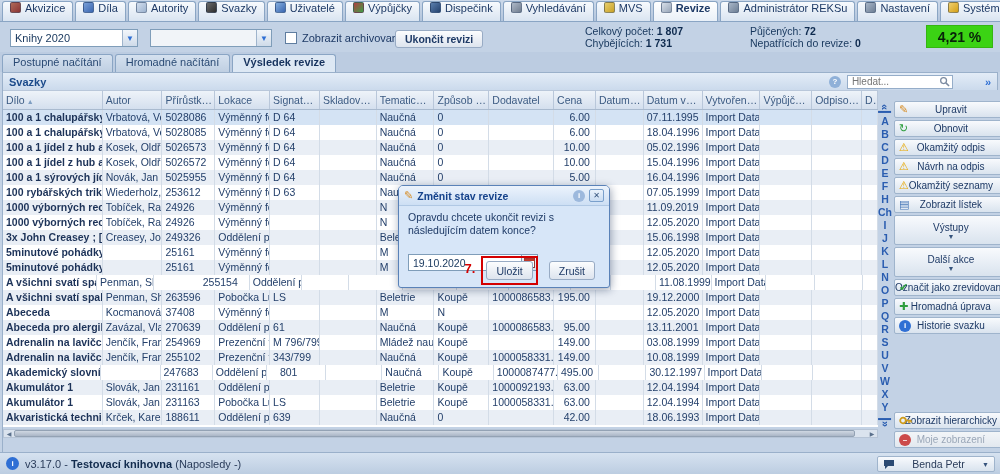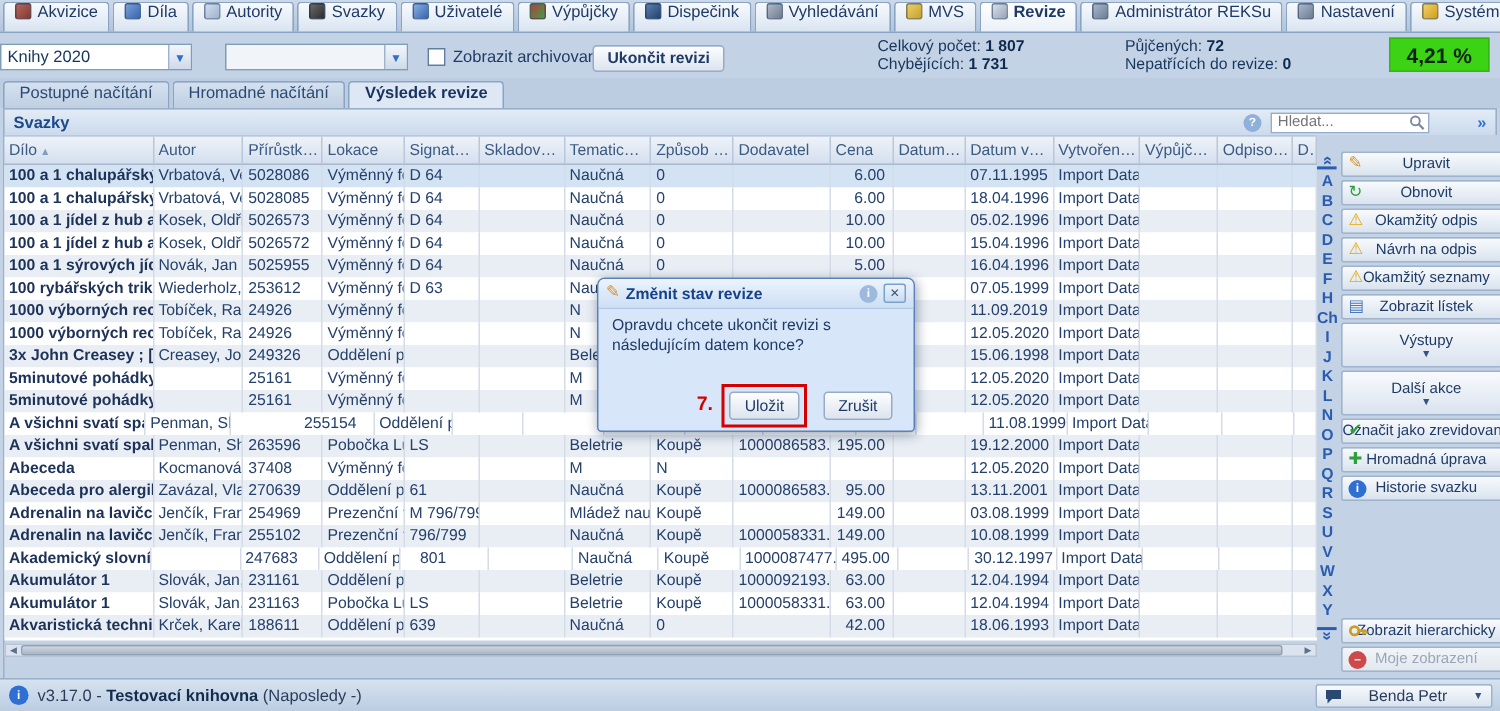--- a/index.html
+++ b/index.html
@@ -19,21 +19,21 @@
   .ic.badge { width:12px; height:12px; border-radius:50%; color:#fff; font-size:8px; font-weight:bold; }
 
   
   .toolbar { position:relative; height:30px; background:#c3d2e5; }
   .select { position:absolute; top:7px; height:18px; background:#fff; border:1px solid #7f9db9;
             display:flex; align-items:center; }
   .select .val { flex:1; padding-left:4px; color:#16365c; }
   .select .arrow { width:15px; height:100%; border-left:1px solid #9fb4cc;
                    background:linear-gradient(#f2f6fb,#cfdbe9); display:flex; align-items:center;
                    justify-content:center; color:#2f6fd4; font-size:8px; }
-  #select1 { left:0; width:128px; }
+  #select1 { left:10px; width:128px; }
   #select2 { left:150px; width:122px; background:#f1f4f8; }
   .cbxwrap { position:absolute; left:285px; top:10px; display:flex; align-items:center; gap:5px; }
   .cbx { width:12px; height:12px; background:#fff; border:1px solid #5f7da0; }
   .btn { border:1px solid #98abc4; border-radius:3px; background:linear-gradient(#fcfdfe,#dde4ee);
          color:#1e3a66; font-size:10.5px; padding:2px 9px; font-family:inherit; }
   #end-rev-btn { position:absolute; left:395px; top:8px; height:18px; font-weight:600; }
   .stats { position:absolute; top:3px; font-size:10.5px; color:#16365c; line-height:12px; }
   #stats1 { left:585px; } #stats2 { left:750px; }
   .stats b { color:#0e2a4e; }
   .greenbox { position:absolute; right:7px; top:3px; width:67px; height:23px; background:#3bd314;
@@ -547,21 +547,21 @@
               <div class="td" style="width: 58px;">Import Data</div>
               <div class="td" style="width: 52px;"></div>
               <div class="td" style="width: 50px;"></div>
               <div class="td" style="width: 16px;"></div>
             </div>
             <div class="tr odd">
               <div class="td c0" style="width: 100px;">Adrenalin na lavičce : zp...</div>
               <div class="td" style="width: 60px;">Jenčík, Franti...</div>
               <div class="td" style="width: 53px;">255102</div>
               <div class="td" style="width: 55px;">Prezenční fond</div>
-              <div class="td" style="width: 50px;">796/799</div>
+              <div class="td" style="width: 50px;">343/799</div>
               <div class="td" style="width: 57px;"></div>
               <div class="td" style="width: 58px;">Naučná</div>
               <div class="td" style="width: 55px;">Koupě</div>
               <div class="td" style="width: 65px;">1000058331...</div>
               <div class="td right" style="width: 42px;">149.00</div>
               <div class="td" style="width: 48px;"></div>
               <div class="td" style="width: 59px;">10.08.1999</div>
               <div class="td" style="width: 58px;">Import Data</div>
               <div class="td" style="width: 52px;"></div>
               <div class="td" style="width: 50px;"></div>
@@ -738,20 +738,30 @@
 
   <div class="dialog">
     <div class="dlg-title">
       <span class="ic" style="color:#d78f2a">✎</span>
       <span class="txt">Změnit stav revize</span>
       <span class="ic badge" style="background:#9db9dd">i</span>
       <span class="closebox">✕</span>
     </div>
     <div class="dlg-body">
       <div>Opravdu chcete ukončit revizi s následujícím datem konce?</div>
+      <div class="datefield">
+        <span class="dval">19.10.2020</span>
+        <span class="trig">
+            <svg width="11" height="11" viewBox="0 0 11 11">
+              <rect x="0.5" y="1.5" width="10" height="9" fill="#fff" stroke="#8a3a3a"></rect>
+              <rect x="0.5" y="1.5" width="10" height="2.5" fill="#c0392b"></rect>
+              <path d="M2.5 6h2M6.5 6h2M2.5 8.5h2M6.5 8.5h2" stroke="#4a6ea0" stroke-width="1"></path>
+            </svg>
+          </span>
+      </div>
       <div class="dlg-buttons">
         <span class="hlwrap">
           <span class="step-num">7.</span>
           <button class="btn">Uložit</button>
         </span>
         <button class="btn">Zrušit</button>
       </div>
     </div>
   </div>
 

